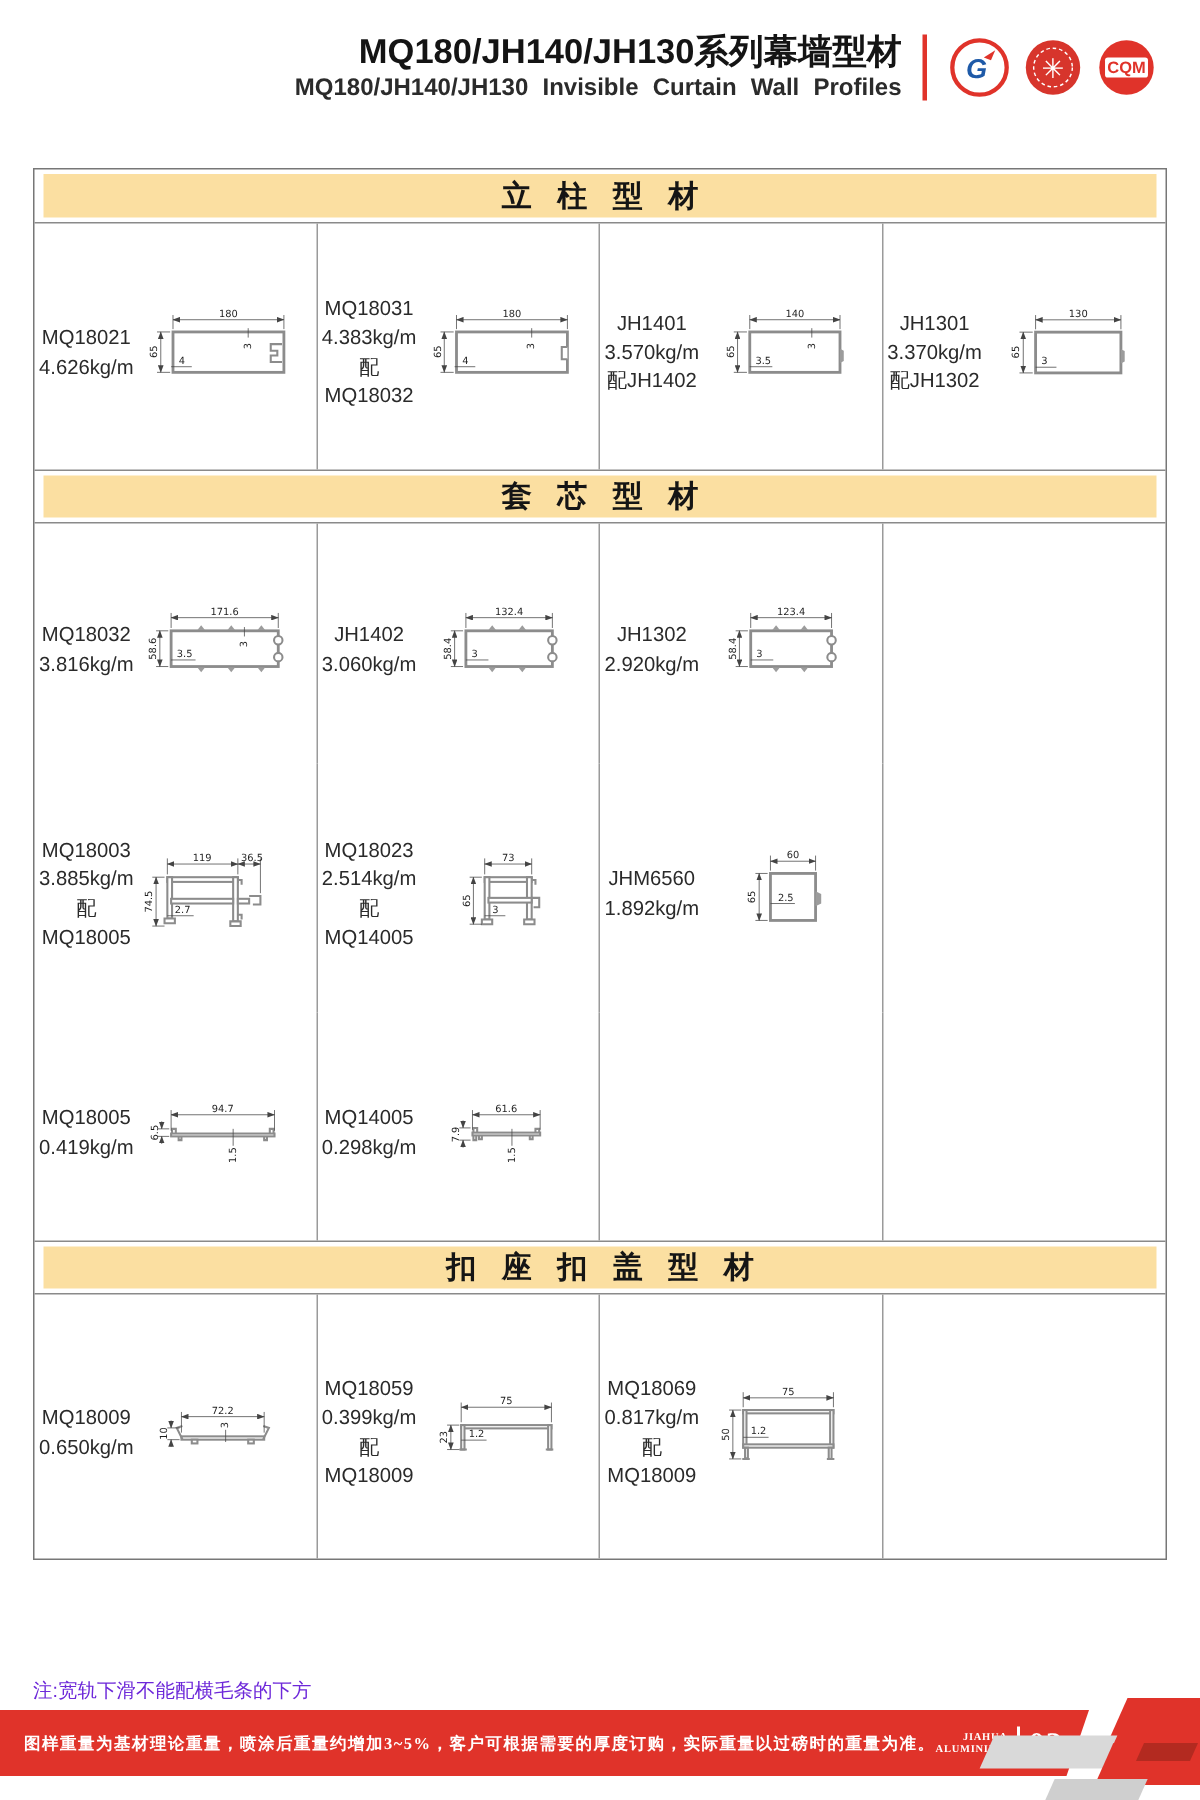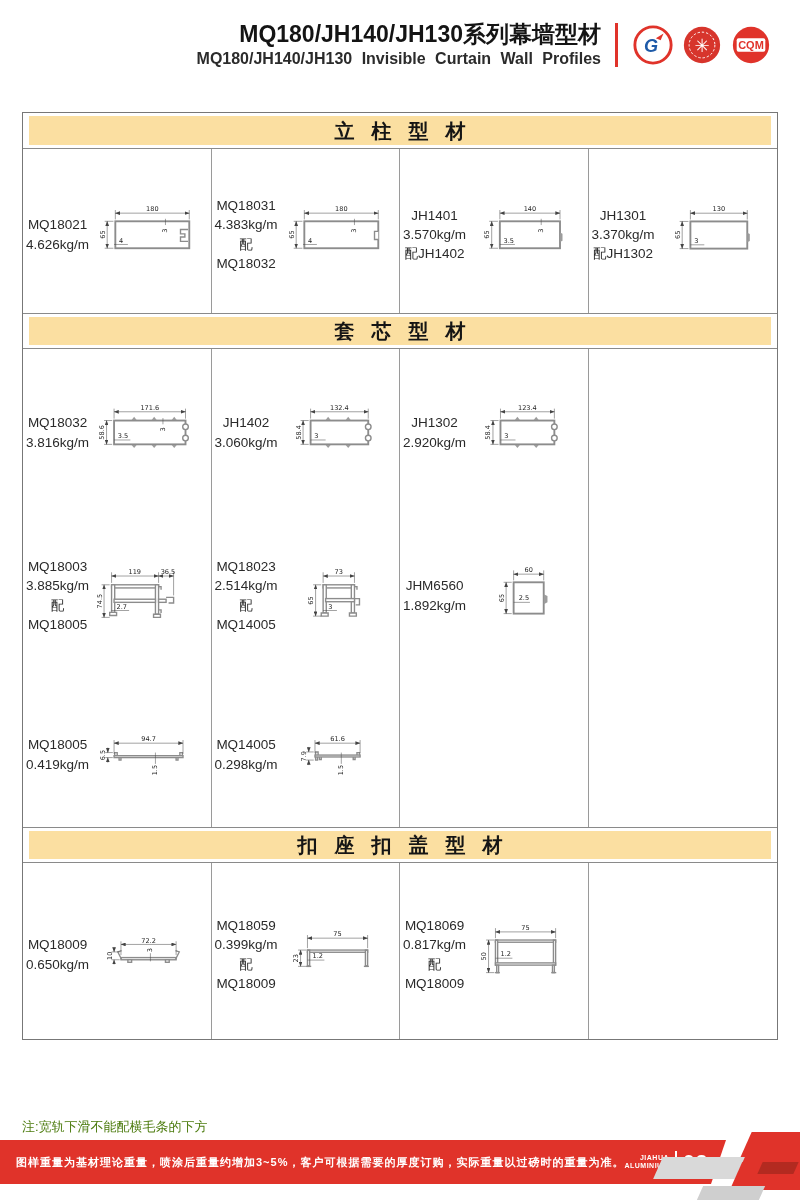--- a/index.html
+++ b/index.html
@@ -34,25 +34,25 @@
   .lbl{text-align:center;font-size:13.5px;color:#2a2a2a;line-height:1.42}
   .drw{display:block;width:100%;flex:1 1 auto;min-height:0;margin-top:1px}
   
   .pf{fill:#fff;stroke:var(--pfgray);stroke-width:3}
   .pf2{fill:#fff;stroke:var(--pfgray);stroke-width:2.2}
   .pfl{fill:none;stroke:var(--pfgray);stroke-width:2.2}
   .fil{fill:#9c9c9c;stroke:none}
   .dim{stroke:#444;stroke-width:0.8;fill:none}
   .dtx{font-family:"DejaVu Sans",sans-serif;font-size:10.5px;fill:#1e1e1e}
   
-  .note{position:absolute;left:22px;top:1118px;font-size:13px;color:#4d7c0f}
+  .note{position:absolute;left:22px;top:1118px;font-size:13px;color:#6d28d9}
   .footer-band{
     position:absolute;left:0;top:1140px;width:726px;height:44px;background:var(--red);
     clip-path:polygon(0 0,100% 0,calc(100% - 15px) 100%,0 100%);
-    display:flex;align-items:center;color:#fff;
+    display:flex;align-items:center;color:#fff;font-family:Liberation Serif, serif;
   }
   .footer-text{font-size:11px;font-weight:bold;letter-spacing:1px;padding-left:16px;white-space:nowrap}
   .brand{margin-left:auto;display:flex;align-items:center;gap:6px;padding-right:30px}
   .brand-names{text-align:right;font-size:7px;font-weight:bold;line-height:1.2;letter-spacing:0.5px}
   .brand-divider{width:2px;height:22px;background:#fff}
   .brand-page{font-size:21px;font-weight:bold;letter-spacing:1px}
   .deco{position:absolute;transform:skewX(-24deg)}
   .d1{left:745px;top:1132px;width:70px;height:30px;background:var(--red)}
   .d2{left:658px;top:1157px;width:82px;height:22px;background:#D9D9D9}
   .d3{left:736px;top:1162px;width:84px;height:28px;background:var(--red)}

